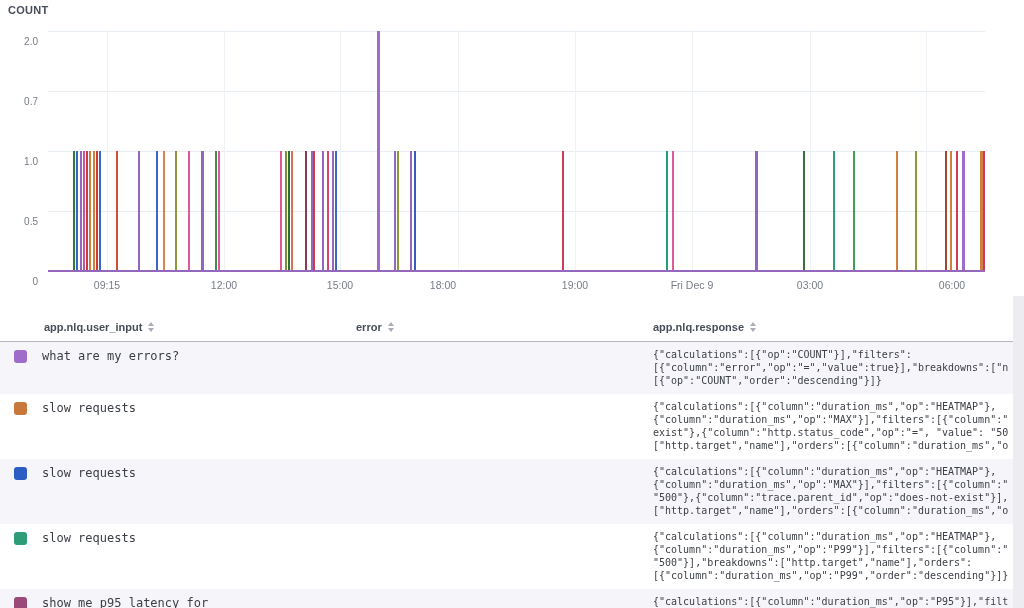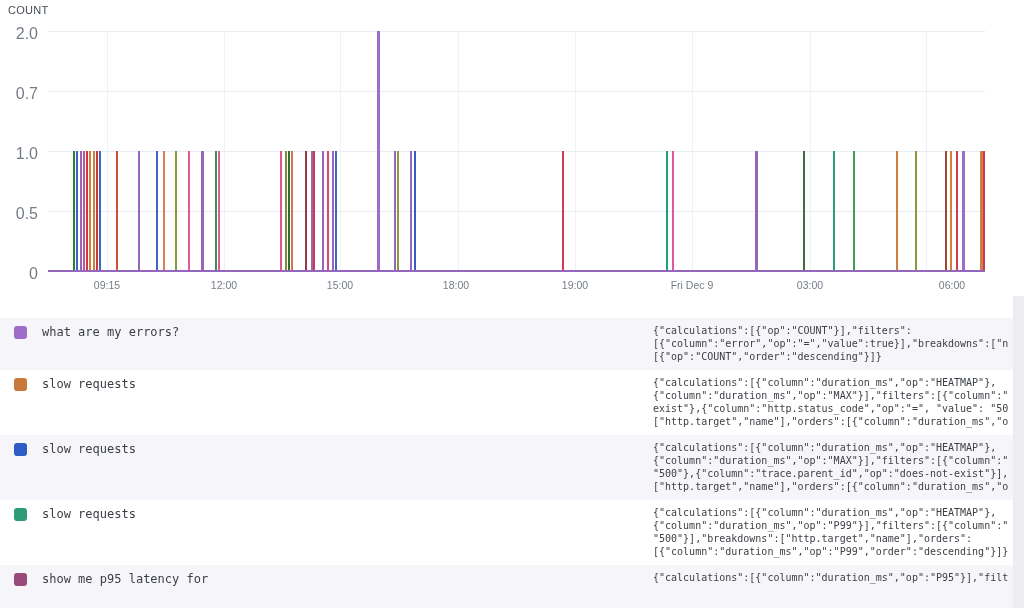--- a/index.html
+++ b/index.html
@@ -2,23 +2,23 @@
 <html><head>
 <meta charset="utf-8">
 <style>
   html,body{margin:0;padding:0;}
   body{
     width:1024px;height:608px;overflow:hidden;background:#ffffff;
     font-family:"Liberation Sans",sans-serif;position:relative;
   }
   
   .chart{position:absolute;top:0;left:0;width:1024px;height:296px;}
-  .chart-title{position:absolute;top:4px;left:8px;font-size:11px;font-weight:normal;
+  .chart-title{position:absolute;top:4px;left:8px;font-size:11px;font-weight:bold;
     color:#474d59;letter-spacing:.3px;}
-  .ylabel{position:absolute;width:38px;text-align:right;font-size:16px;color:#767c87;}
+  .ylabel{position:absolute;width:38px;text-align:right;font-size:10px;color:#767c87;margin-top:11px;}
   .xlabel{position:absolute;top:279px;transform:translateX(-50%);font-size:10.5px;
     color:#767c87;white-space:nowrap;}
   .plot{position:absolute;left:48px;top:31px;width:937px;height:240px;}
   .hgrid{position:absolute;left:0;width:100%;height:1px;background:#e8edf3;}
   .vgrid{position:absolute;top:0;height:100%;width:1px;background:#eef2f6;}
   .spike{position:absolute;bottom:0;}
   .baseline{position:absolute;left:0;bottom:-1px;width:100%;height:2px;z-index:3;}
   
   .table{position:absolute;top:318px;left:0;width:1024px;}
   .thead{position:relative;height:23px;border-bottom:1px solid #b4b8c2;background:#fff;}
@@ -117,29 +117,52 @@
       <div class="spike" style="left: 902px; width: 1.5px; height: 120px; background: rgb(208, 127, 60);"></div>
       <div class="spike" style="left: 908px; width: 1.5px; height: 120px; background: rgb(210, 59, 85);"></div>
       <div class="spike" style="left: 914px; width: 2.5px; height: 120px; background: rgb(160, 108, 201);"></div>
       <div class="spike" style="left: 932px; width: 2.5px; height: 120px; background: rgb(208, 127, 60);"></div>
       <div class="spike" style="left: 935px; width: 1.5px; height: 120px; background: rgb(201, 58, 98);"></div>
     </div>
   <div id="xaxis">
       <div class="xlabel" style="left: 107px;">09:15</div>
       <div class="xlabel" style="left: 224px;">12:00</div>
       <div class="xlabel" style="left: 340px;">15:00</div>
-      <div class="xlabel" style="left: 456px;">18:00</div>
+      <div class="xlabel" style="left: 443px;">18:00</div>
       <div class="xlabel" style="left: 575px;">19:00</div>
       <div class="xlabel" style="left: 692px;">Fri Dec 9</div>
       <div class="xlabel" style="left: 810px;">03:00</div>
       <div class="xlabel" style="left: 952px;">06:00</div>
     </div>
 </div>
 
 <div class="table">
+  <div class="thead">
+    <div class="th th-input">
+      <span>app.nlq.user_input</span>
+      <span class="sort-icon">
+          <i class="u"></i>
+          <i class="dn"></i>
+        </span>
+    </div>
+    <div class="th th-error">
+      <span>error</span>
+      <span class="sort-icon">
+          <i class="u"></i>
+          <i class="dn"></i>
+        </span>
+    </div>
+    <div class="th th-resp">
+      <span>app.nlq.response</span>
+      <span class="sort-icon">
+          <i class="u"></i>
+          <i class="dn"></i>
+        </span>
+    </div>
+  </div>
   <div id="tbody">
       <div class="row odd" style="height: 52px;">
         <div class="swatch" style="background: rgb(158, 108, 201);"></div>
         <div class="input-cell">what are my errors?</div>
         <div class="error-cell"></div>
         <div class="resp-cell">{"calculations":[{"op":"COUNT"}],"filters":
 [{"column":"error","op":"=","value":true}],"breakdowns":["n
 [{"op":"COUNT","order":"descending"}]}</div>
       </div>
       <div class="row" style="height: 65px;">

